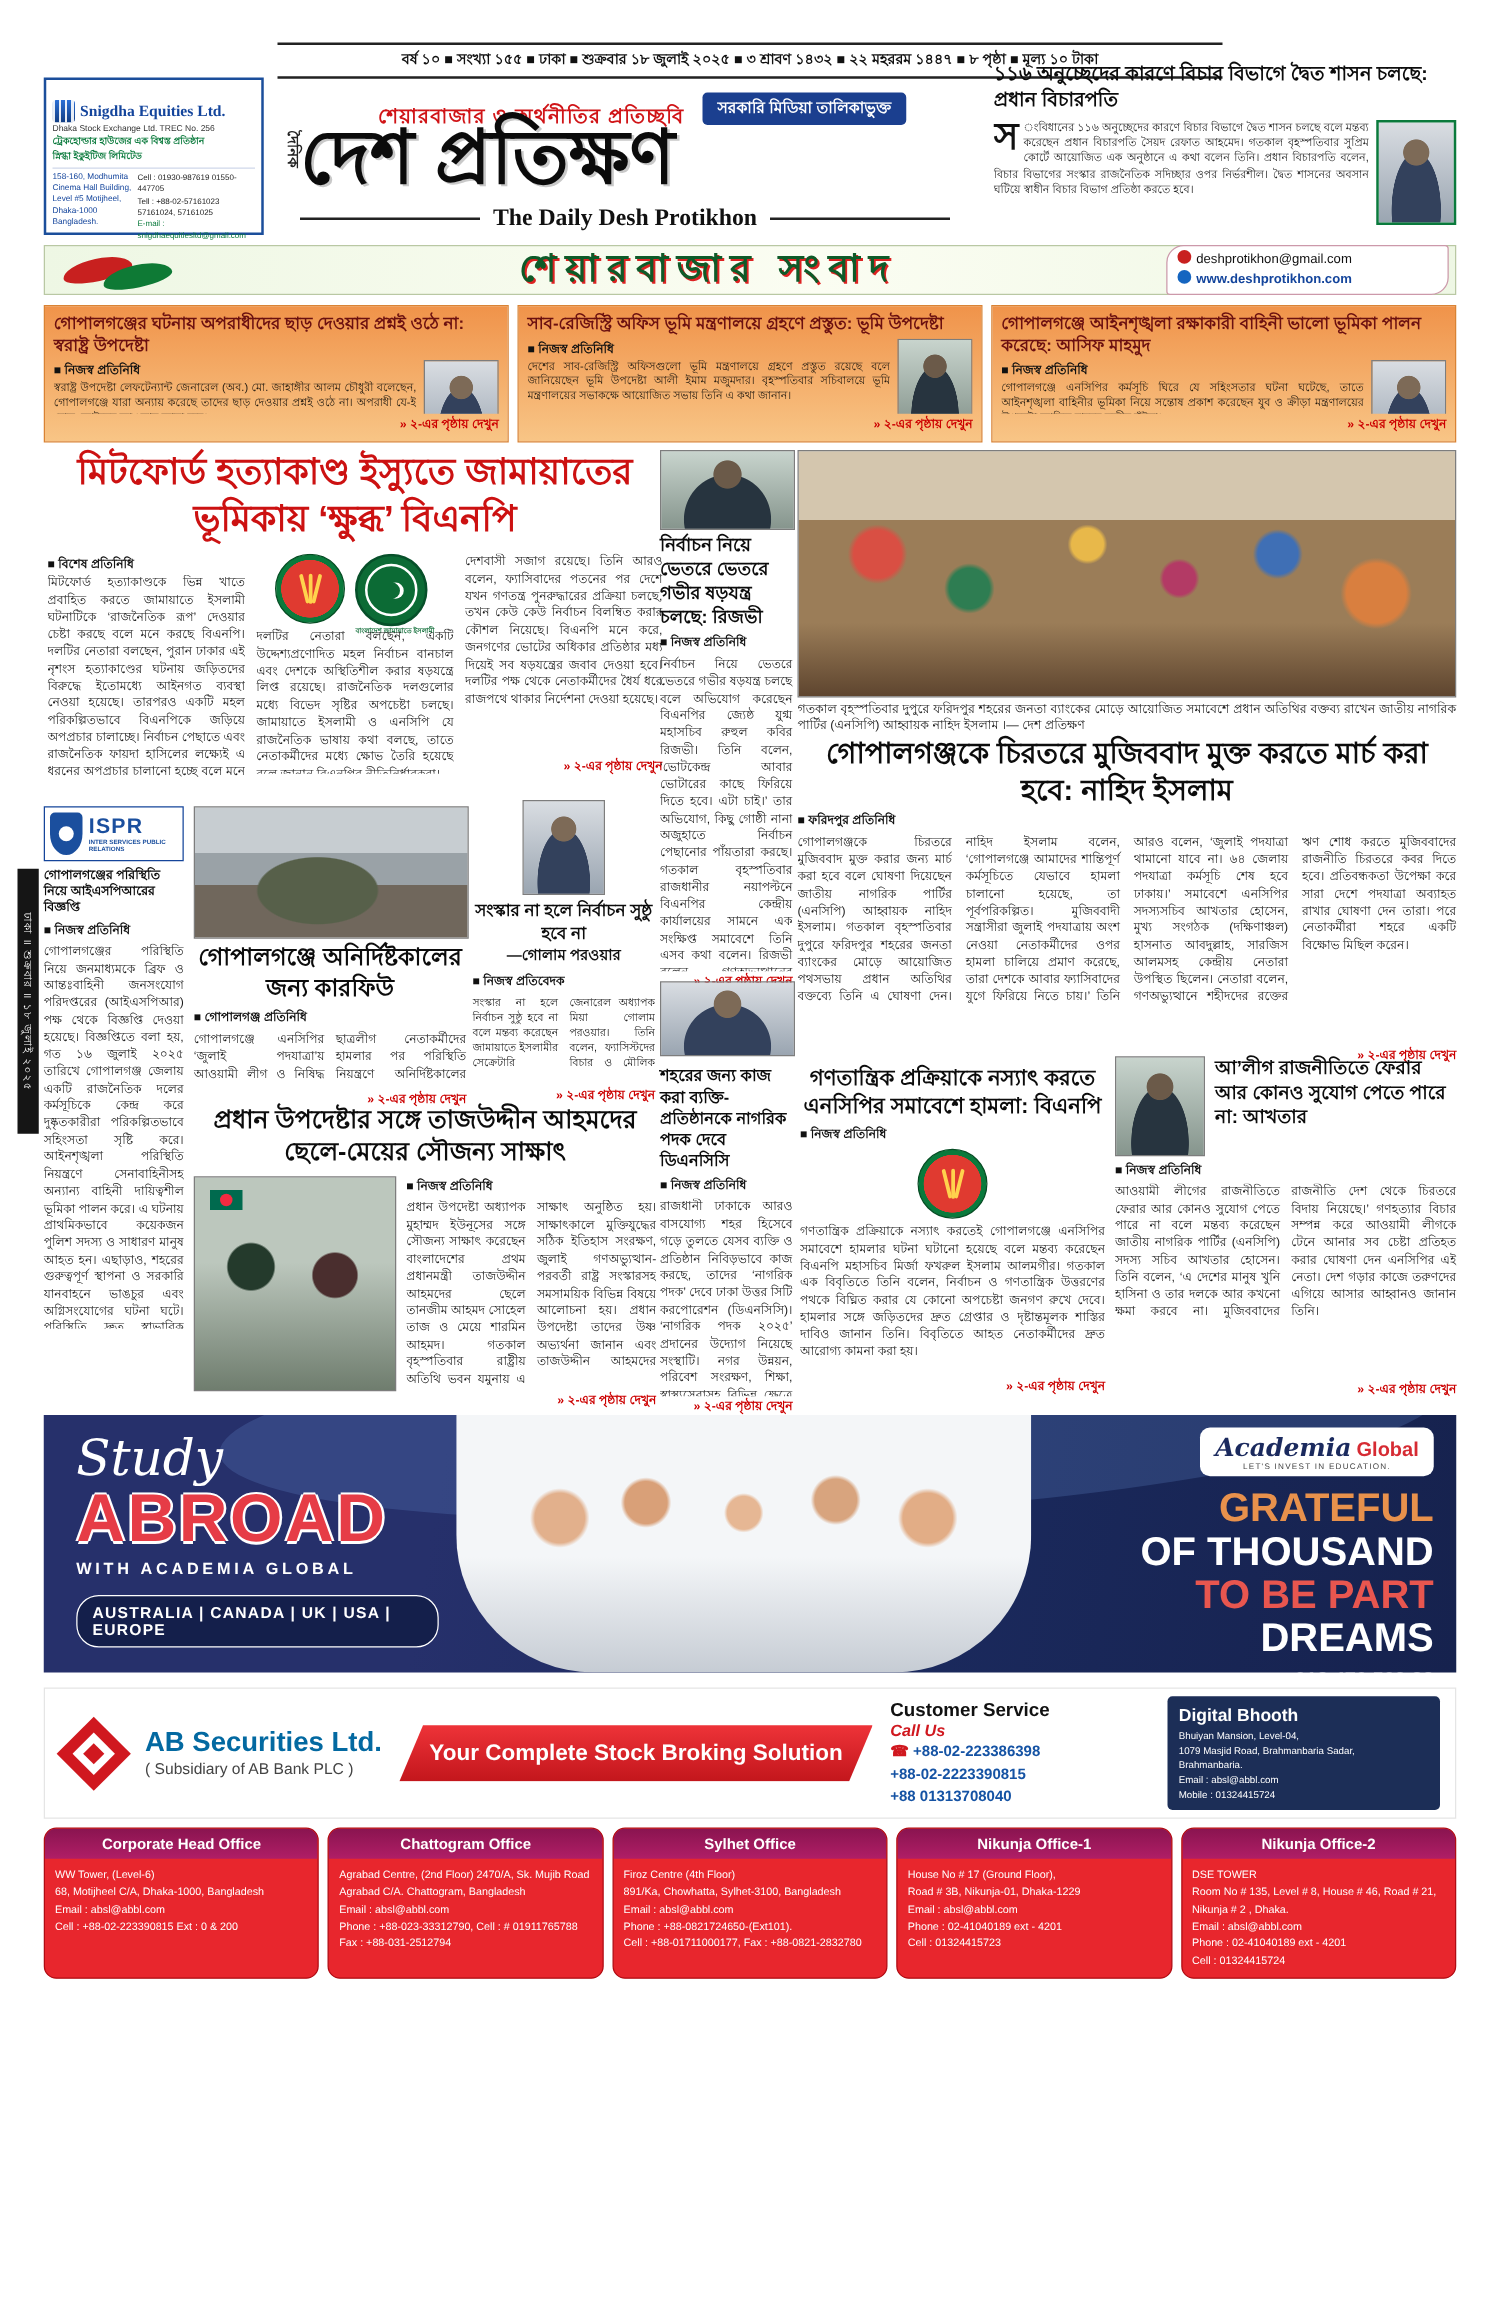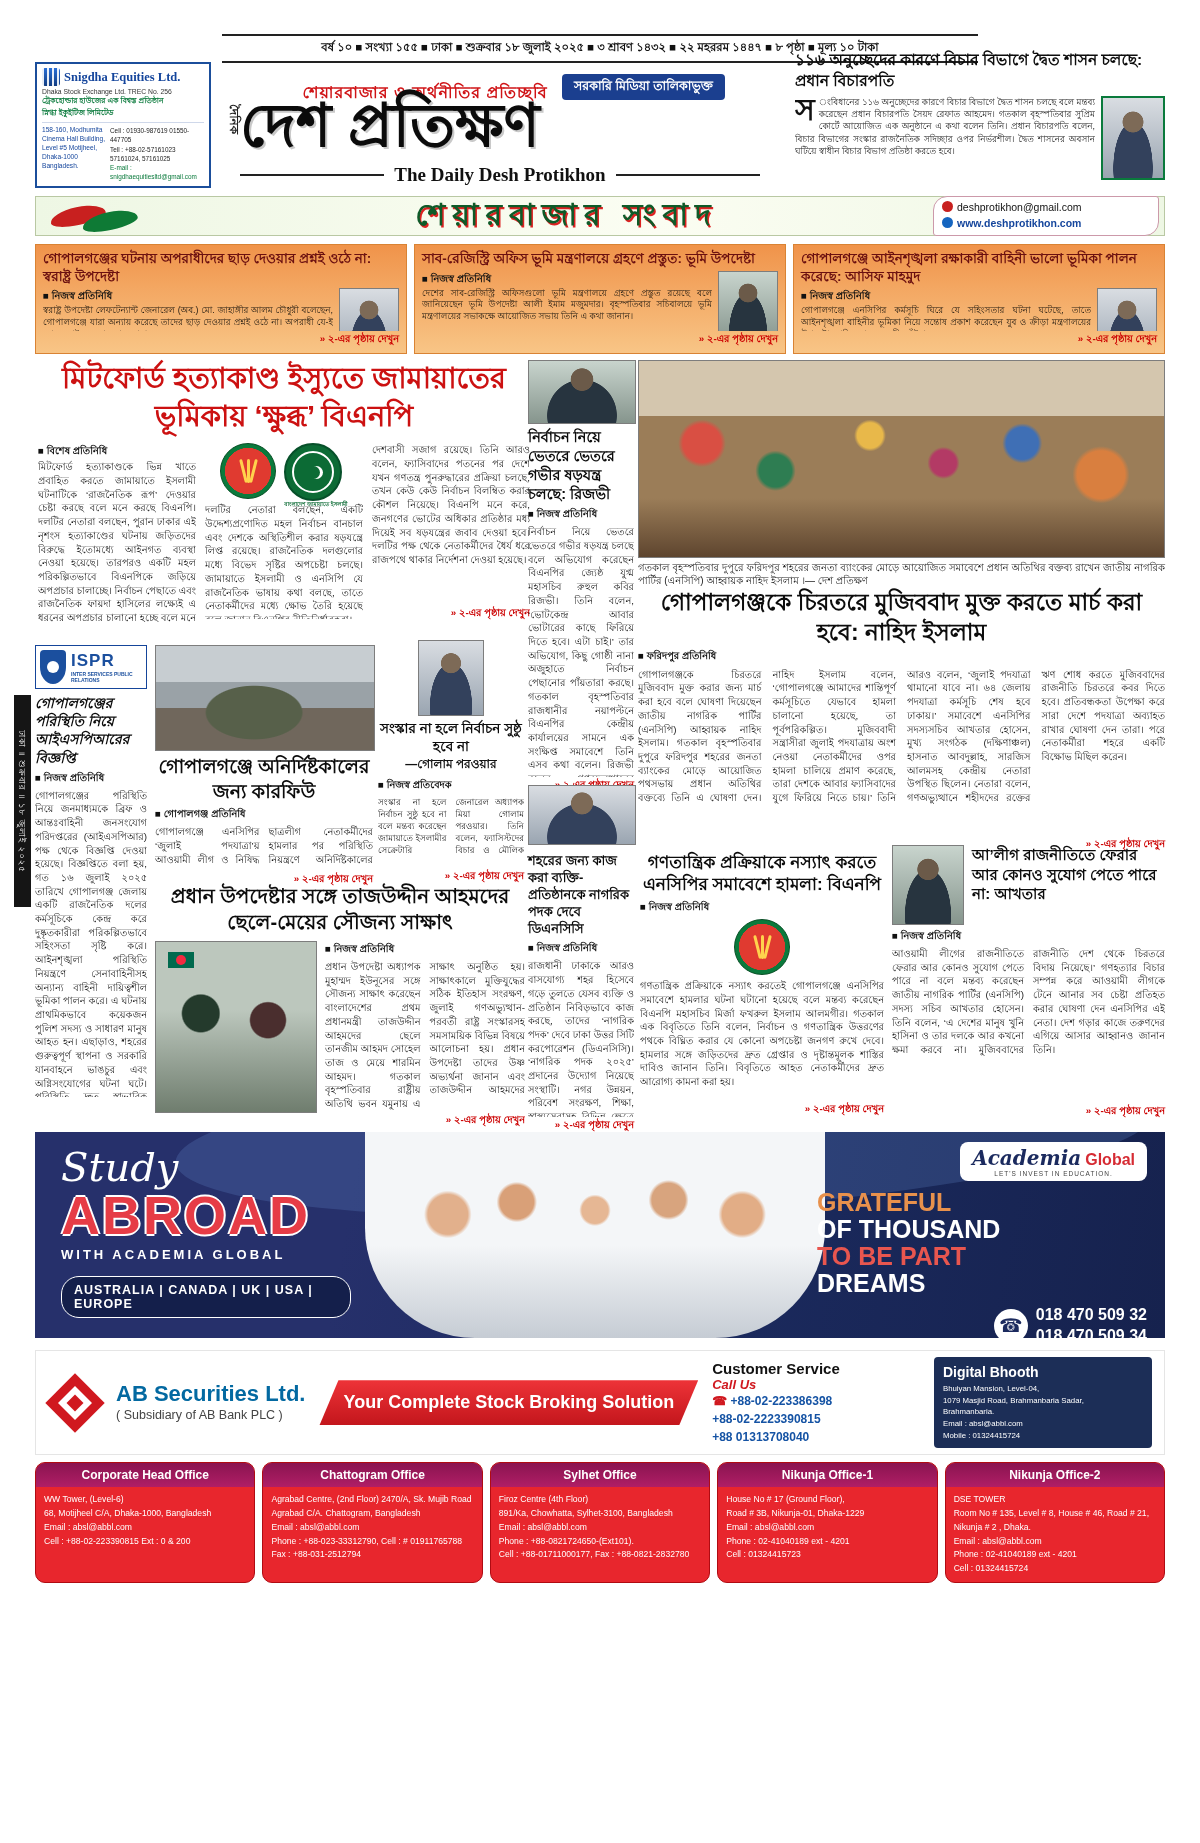--- a/index.html
+++ b/index.html
@@ -3,21 +3,21 @@
 <meta charset="utf-8">
 <style>
   html,body{margin:0;padding:0;background:#d9d9d9;}
   .page{position:relative;width:1200px;height:1843px;margin:0 auto;background:#ffffff;
         font-family:"Liberation Sans",sans-serif;color:#111;overflow:hidden;}
   .abs{position:absolute;box-sizing:border-box;}
   
   .dateline{border-top:2px solid #222;border-bottom:2px solid #222;padding:3px 0;text-align:center;
             font-size:11.5px;font-weight:bold;color:#111;}
   
-  .sponsor{border:2px solid #1b4e9b;padding:4px 5px;background:#fff;}
+  .sponsor{border:2px solid #1b4e9b;padding:16px 5px;background:#fff;}
   .sp-head{display:flex;align-items:center;gap:4px;}
   .sn-logo{width:18px;height:18px;border-radius:3px;flex:none;
     background:repeating-linear-gradient(90deg,rgba(255,255,255,.9) 0 2px,transparent 2px 5px),linear-gradient(180deg,#2a6fd6,#123d82);}
   .sp-name{font-family:"Liberation Serif",serif;font-weight:bold;color:#14459c;font-size:12.5px;}
   .sp-trec{font-size:6.8px;color:#333;margin-top:2px;}
   .sp-bn{font-size:7.5px;color:#0a7a3c;font-weight:bold;}
   .sp-cols{display:flex;gap:4px;margin-top:3px;border-top:1px solid #cfd8ea;padding-top:3px;}
   .sp-addr{font-size:6.6px;color:#14459c;width:64px;line-height:1.35;}
   .sp-contact{font-size:6.4px;color:#222;line-height:1.45;flex:1;}
   .sp-em{color:#0a7a3c;}
@@ -109,21 +109,21 @@
   .study-script{font-family:"DejaVu Serif",serif;font-style:italic;font-size:40px;color:#fff;}
   .study-big{font-size:54px;font-weight:900;color:#e63c46;letter-spacing:2px;line-height:.95;
              text-shadow:-2px 0 #fff,2px 0 #fff,0 -2px #fff,0 2px #fff;}
   .study-with{font-size:13px;font-weight:bold;letter-spacing:3px;margin-top:6px;}
   .study-pill{display:inline-block;border:1.5px solid #fff;background:#141f4b;border-radius:18px;
               padding:6px 12px;font-size:12.5px;font-weight:bold;letter-spacing:1px;margin-top:14px;}
   .acad-box{background:#fff;border-radius:8px;padding:4px 12px;width:fit-content;margin-left:auto;text-align:center;}
   .acad-1{font-family:"DejaVu Serif",serif;font-style:italic;font-weight:bold;font-size:20px;color:#1b2a5e;display:inline;}
   .acad-2{font-weight:bold;font-size:16px;color:#d62b33;display:inline;margin-left:4px;}
   .acad-tag{font-size:6.5px;color:#444;letter-spacing:1px;}
-  .grat{font-size:25px;font-weight:900;line-height:1.08;text-align:left;}
+  .grat{font-size:32px;font-weight:900;line-height:1.08;text-align:right;}
   .ph-circ{width:34px;height:34px;border-radius:50%;background:#fff;color:#1b2a5e;display:flex;
            align-items:center;justify-content:center;font-size:19px;flex:none;}
   
   .ab-top{background:#fff;border:1px solid #e5e5e5;display:flex;align-items:center;gap:14px;padding:6px 12px;}
   .logo-ab{width:54px;height:54px;position:relative;flex:none;}
   .ab-d1{position:absolute;inset:6px;background:#d0181f;transform:rotate(45deg);}
   .ab-d2{position:absolute;inset:15px;background:#fff;transform:rotate(45deg);}
   .ab-d3{position:absolute;inset:21px;background:#d0181f;transform:rotate(45deg);}
   .ab-name{font-size:22px;font-weight:bold;color:#0369a1;line-height:1;}
   .ab-sub{font-size:12.5px;color:#444;margin-top:3px;}
@@ -290,21 +290,21 @@
   <div class="abs" style="left:35px;top:645px;width:112px;">
     <div class="ispr-box">
       <div class="ispr-em">
           <span></span>
         </div>
       <div>
         <div style="font-size:17px;font-weight:900;color:#1b4f9e;letter-spacing:1px;">ISPR</div>
         <div style="font-size:5px;color:#1b4f9e;font-weight:bold;">INTER SERVICES PUBLIC RELATIONS</div>
       </div>
     </div>
-    <div class="hl" style="font-size:14px;margin-top:5px;font-style:italic;">গোপালগঞ্জের পরিস্থিতি নিয়ে আইএসপিআরের বিজ্ঞপ্তি</div>
+    <div class="hl" style="font-size:10px;margin-top:5px;">গোপালগঞ্জের পরিস্থিতি নিয়ে আইএসপিআরের বিজ্ঞপ্তি</div>
     <div class="byline" style="margin-top:3px;">■ নিজস্ব প্রতিনিধি</div>
     <div class="jtext" style="height:308px;margin-top:2px;">গোপালগঞ্জের পরিস্থিতি নিয়ে জনমাধ্যমকে ব্রিফ ও আন্তঃবাহিনী জনসংযোগ পরিদপ্তরের (আইএসপিআর) পক্ষ থেকে বিজ্ঞপ্তি দেওয়া হয়েছে। বিজ্ঞপ্তিতে বলা হয়, গত ১৬ জুলাই ২০২৫ তারিখে গোপালগঞ্জ জেলায় একটি রাজনৈতিক দলের কর্মসূচিকে কেন্দ্র করে দুষ্কৃতকারীরা পরিকল্পিতভাবে সহিংসতা সৃষ্টি করে। আইনশৃঙ্খলা পরিস্থিতি নিয়ন্ত্রণে সেনাবাহিনীসহ অন্যান্য বাহিনী দায়িত্বশীল ভূমিকা পালন করে। এ ঘটনায় প্রাথমিকভাবে কয়েকজন পুলিশ সদস্য ও সাধারণ মানুষ আহত হন। এছাড়াও, শহরের গুরুত্বপূর্ণ স্থাপনা ও সরকারি যানবাহনে ভাঙচুর এবং অগ্নিসংযোগের ঘটনা ঘটে। পরিস্থিতি দ্রুত স্বাভাবিক হওয়ায় সাধারণ মানুষকে গুজবে কান না দেওয়ার আহ্বান জানানো হয়। সেনাবাহিনী ও ভূমিকা সম্পর্কে অপপ্রচার থেকে বিরত থাকার অনুরোধও করা হয়েছে বিজ্ঞপ্তিতে।</div>
   </div>
 
   <div class="abs" style="left:155px;top:645px;width:218px;">
     <div class="photo ph-tank" style="width:218px;height:104px;"></div>
     <div class="hl" style="font-size:19px;text-align:center;margin-top:4px;">গোপালগঞ্জে অনির্দিষ্টকালের জন্য কারফিউ</div>
     <div class="byline" style="margin-top:2px;">■ গোপালগঞ্জ প্রতিনিধি</div>
     <div class="jtext cols2" style="height:46px;margin-top:2px;">গোপালগঞ্জে এনসিপির ‘জুলাই পদযাত্রা’য় আওয়ামী লীগ ও নিষিদ্ধ ছাত্রলীগ নেতাকর্মীদের হামলার পর পরিস্থিতি নিয়ন্ত্রণে অনির্দিষ্টকালের জন্য কারফিউ জারি করা হয়েছে। জেলা প্রশাসনের বিজ্ঞপ্তিতে জানানো হয়, পরবর্তী নির্দেশ না দেওয়া পর্যন্ত কারফিউ বলবৎ থাকবে। ফাঁকা রয়েছে শহরের সড়কগুলো; দোকানপাট বন্ধ। আইনশৃঙ্খলা বাহিনীর টহল অব্যাহত রয়েছে।</div>
     <div class="plink">» ২-এর পৃষ্ঠায় দেখুন</div>

